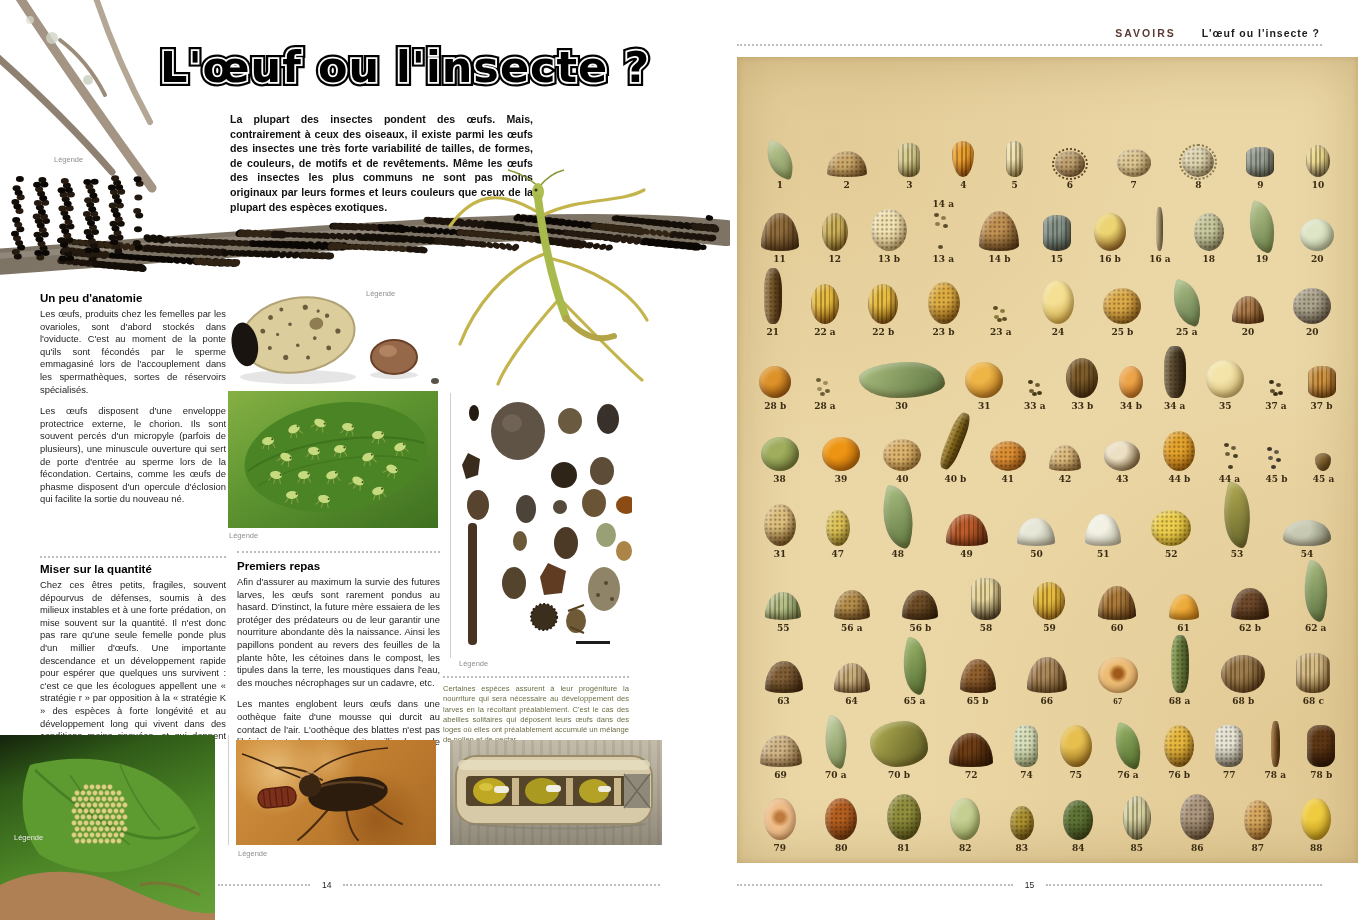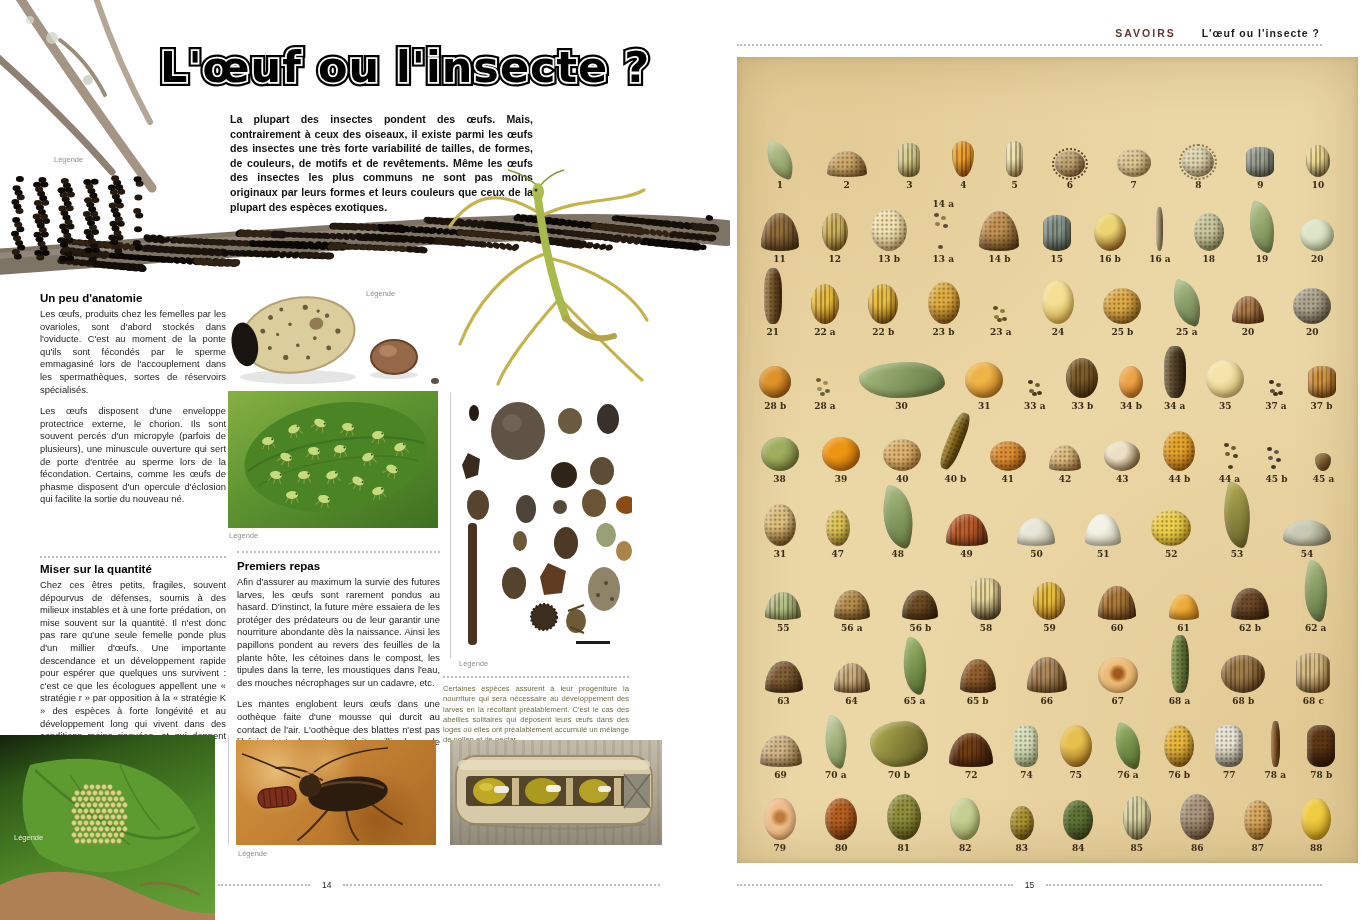--- a/index.html
+++ b/index.html
@@ -1425,21 +1425,21 @@
           <div class="plate-cell">
             <div class="egg" style="width: 36px; height: 34px; border-radius: 50% 50% 46% 46% / 88% 88% 14% 14%; background-image: radial-gradient(rgba(40, 18, 0, 0.4) 0.8px, rgba(0, 0, 0, 0) 1.4px), radial-gradient(circle at 35% 28%, rgb(143, 95, 46) 0%, rgb(143, 95, 46) 30%, rgb(51, 28, 8) 95%); background-size: 4.5px 4.5px, 100% 100%;"></div>
             <div class="egg-num" style="color: rgb(58, 44, 20);">65 b</div>
           </div>
           <div class="plate-cell">
             <div class="egg" style="width: 40px; height: 36px; border-radius: 50% 50% 46% 46% / 88% 88% 14% 14%; background-image: repeating-linear-gradient(90deg, rgba(40, 18, 0, 0.32) 0px, rgba(40, 18, 0, 0.32) 1.5px, rgba(0, 0, 0, 0) 1.5px, rgba(0, 0, 0, 0) 4.5px), radial-gradient(circle at 35% 28%, rgb(171, 136, 92) 0%, rgb(171, 136, 92) 30%, rgb(68, 48, 15) 95%); background-size: 100% 100%, 100% 100%;"></div>
             <div class="egg-num" style="color: rgb(58, 44, 20);">66</div>
           </div>
           <div class="plate-cell">
             <div class="egg" style="width: 40px; height: 36px; border-radius: 50%; background-image: radial-gradient(circle at 50% 46%, rgb(160, 90, 26) 0%, rgb(160, 90, 26) 15%, rgb(237, 188, 116) 34%, rgb(237, 188, 116) 60%, rgb(160, 90, 26) 100%); background-size: 100% 100%;"></div>
-            <div class="egg-num" style="color: rgb(58, 44, 20);">67</div>
+            <div class="egg-num" style="color: rgb(58, 44, 20); font-family: Liberation Serif, serif;">67</div>
           </div>
           <div class="plate-cell">
             <div class="egg" style="width: 18px; height: 58px; border-radius: 40%; background-image: radial-gradient(rgba(40, 18, 0, 0.4) 0.8px, rgba(0, 0, 0, 0) 1.4px), linear-gradient(90deg, rgb(140, 164, 82), rgb(68, 88, 42)); background-size: 4.5px 4.5px, 100% 100%;"></div>
             <div class="egg-num" style="color: rgb(58, 44, 20);">68 a</div>
           </div>
           <div class="plate-cell">
             <div class="egg" style="width: 44px; height: 38px; border-radius: 50%; background-image: repeating-linear-gradient(90deg, rgba(40, 18, 0, 0.32) 0px, rgba(40, 18, 0, 0.32) 1.5px, rgba(0, 0, 0, 0) 1.5px, rgba(0, 0, 0, 0) 4.5px), radial-gradient(circle at 35% 28%, rgb(156, 124, 76) 0%, rgb(156, 124, 76) 30%, rgb(60, 36, 10) 95%); background-size: 100% 100%, 100% 100%;"></div>
             <div class="egg-num" style="color: rgb(58, 44, 20);">68 b</div>
           </div>
           <div class="plate-cell">

